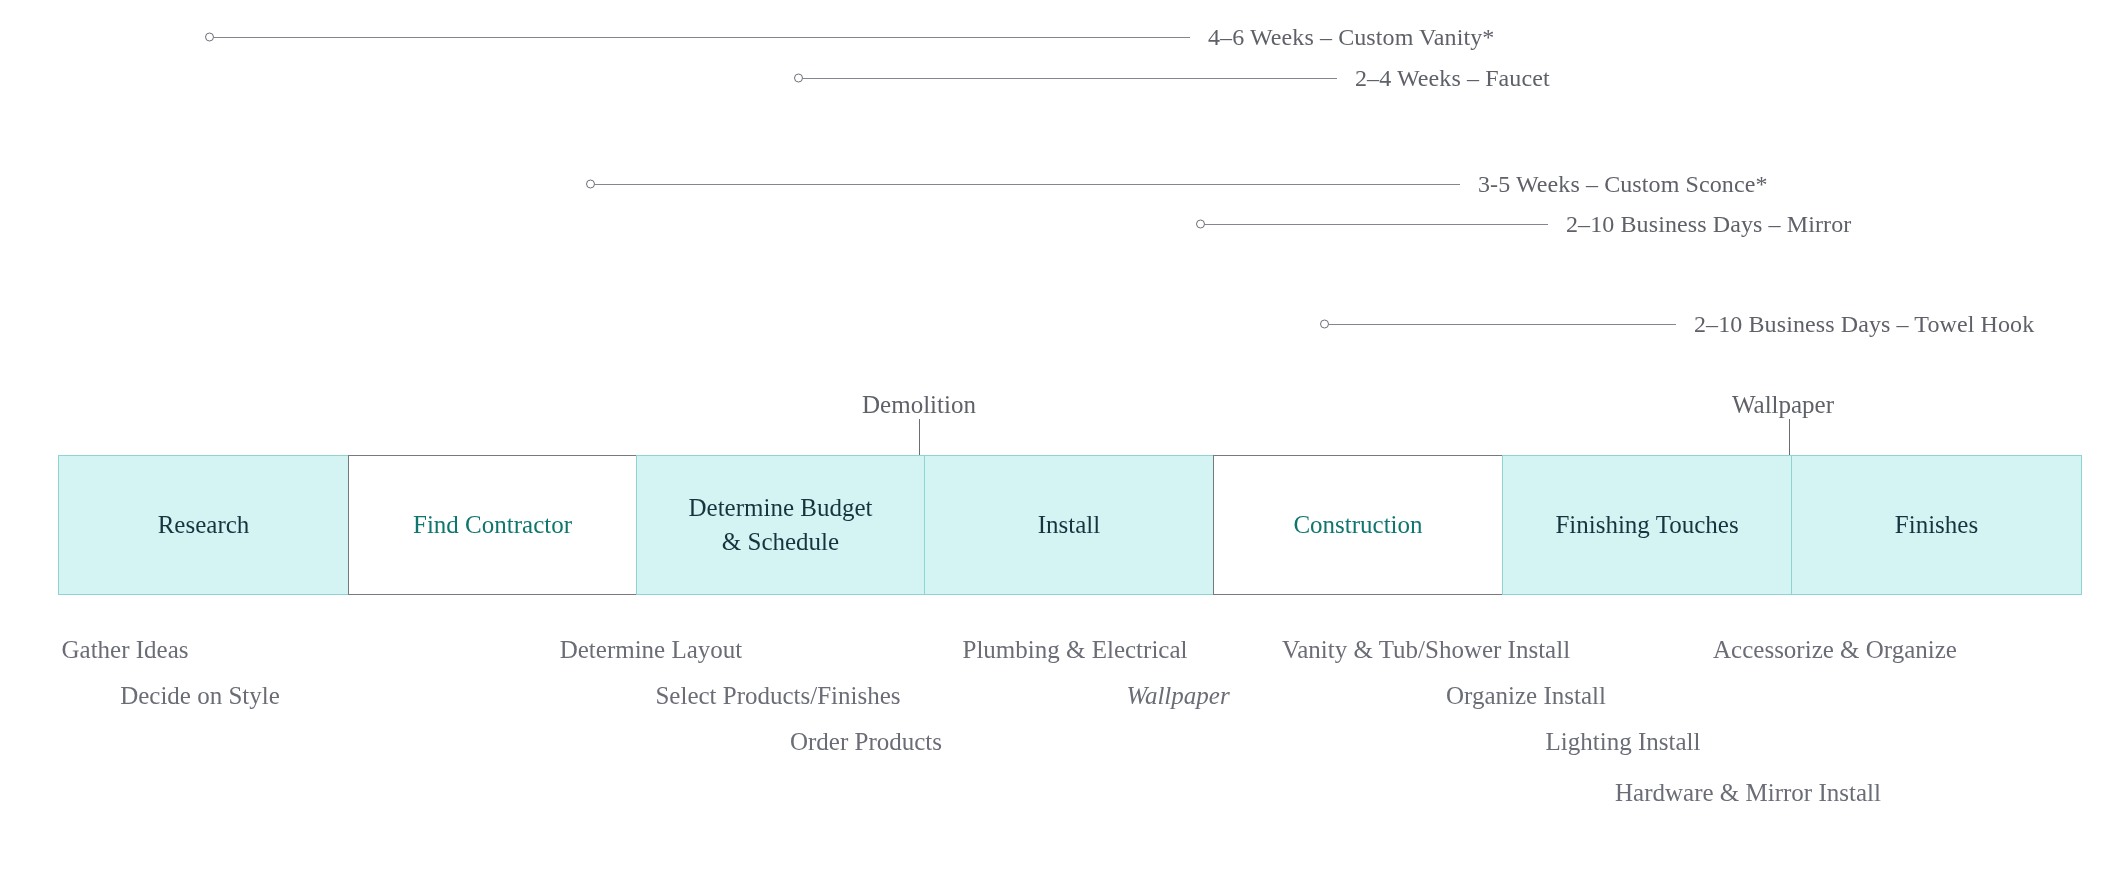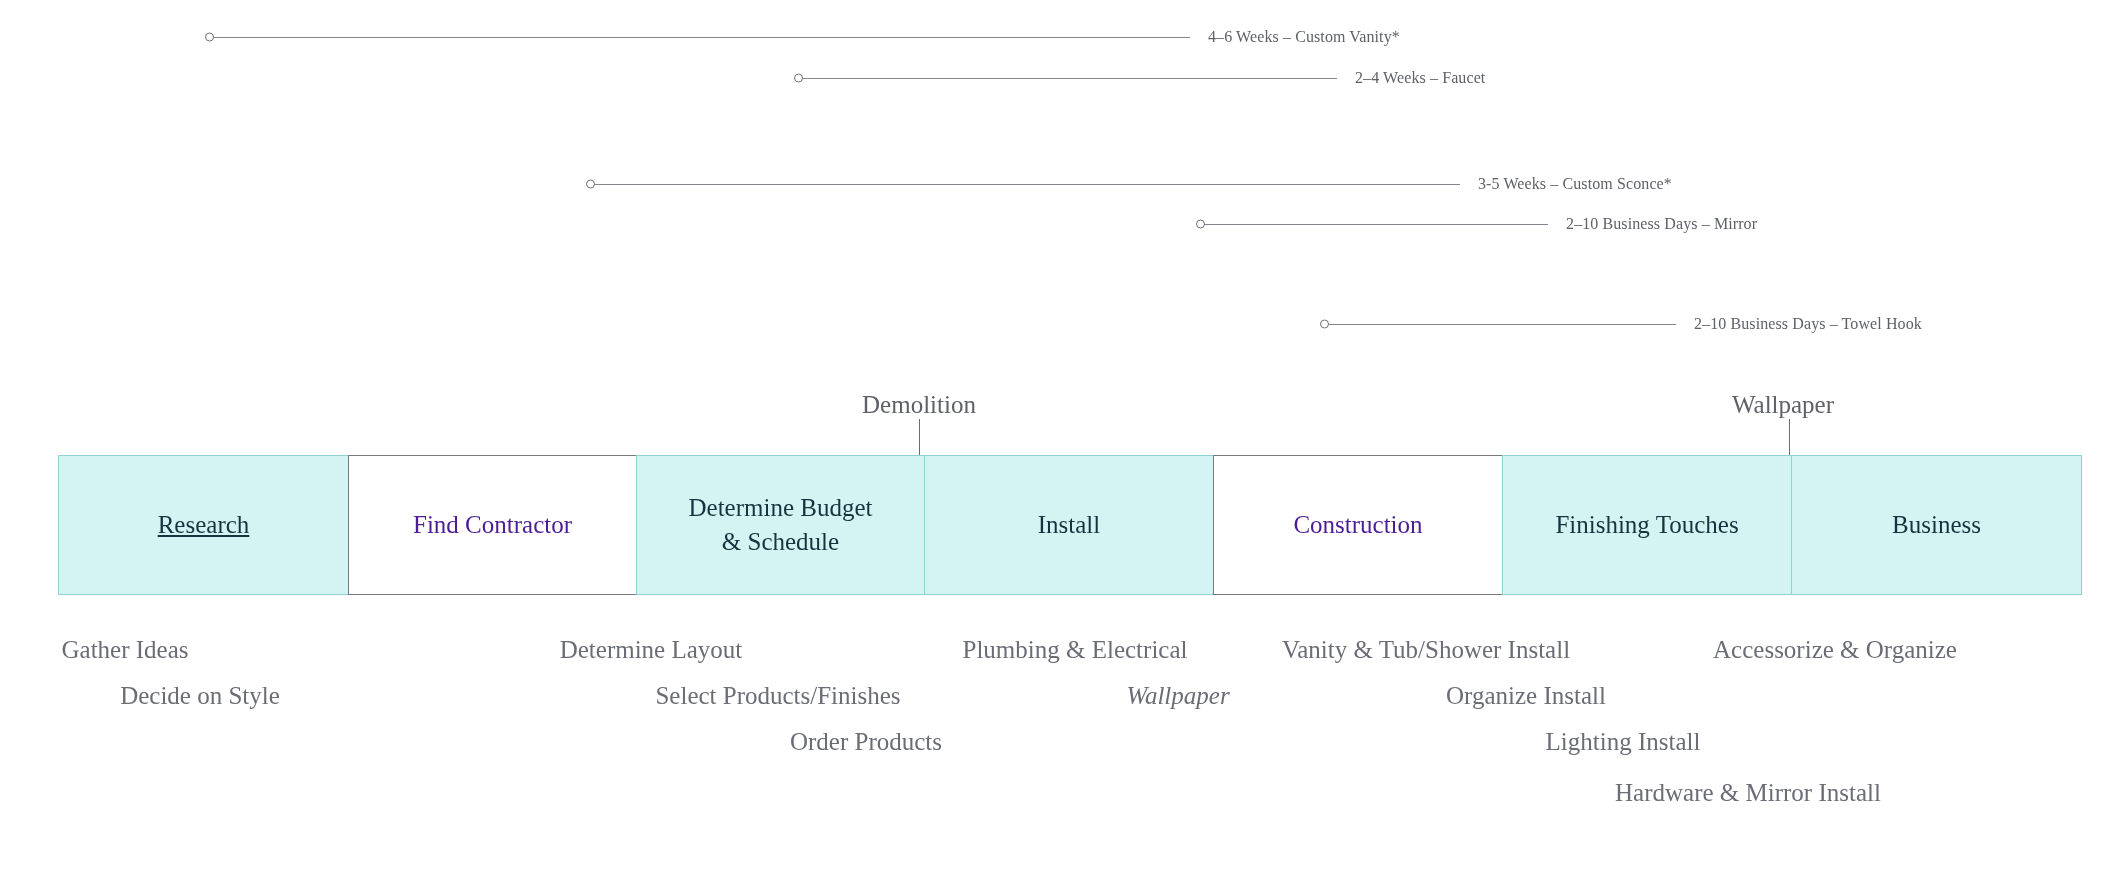--- a/index.html
+++ b/index.html
@@ -45,21 +45,21 @@
     height: 0;
     border-top: 1.3px solid #83858f;
     top: 50%;
     left: 8px;
   }
   .leadtime-label {
     position: absolute;
     top: 50%;
     transform: translateY(-50%);
     white-space: nowrap;
-    font-size: 16px;
+    font-size: 24px;
     color: #5f6169;
     letter-spacing: 0.1px;
   }
 
   
   .milestone {
     position: absolute;
   }
   .milestone-label {
     position: absolute;
@@ -100,21 +100,21 @@
     border-right-width: 1px;
   }
   .phase-cell.filled {
     background: #d4f4f3;
     border-color: #8fd3d2;
     color: #16343f;
   }
   .phase-cell.empty {
     background: #ffffff;
     border-color: #77797f;
-    color: #4c1d95;
+    color: #0f766e;
   }
   .phase-label {
     display: block;
     padding: 0 6px;
   }
 
   
   .task-label {
     position: absolute;
     white-space: nowrap;
@@ -161,40 +161,40 @@
         <span class="milestone-label" style="left: 0px; text-align: right;">Demolition</span>
         <span class="milestone-tick"></span>
       </div>
       <div class="milestone" style="left: 1789px; top: 419px; height: 36px;">
         <span class="milestone-label" style="left: -6px;">Wallpaper</span>
         <span class="milestone-tick"></span>
       </div>
     </div>
 
   <div id="phase-bar" style="left: 58px; top: 455px; width: 2024px; height: 140px;">
-      <div class="phase-cell filled" style="width: 290px; flex: 0 0 290px; text-decoration: underline;">
+      <div class="phase-cell filled" style="width: 290px; flex: 0 0 290px;">
         <span class="phase-label">Research</span>
       </div>
       <div class="phase-cell empty" style="width: 288px; flex: 0 0 288px;">
         <span class="phase-label">Find Contractor</span>
       </div>
       <div class="phase-cell filled" style="width: 288px; flex: 0 0 288px;">
         <span class="phase-label">Determine Budget<br>&amp; Schedule</span>
       </div>
       <div class="phase-cell filled" style="width: 289px; flex: 0 0 289px;">
         <span class="phase-label">Install</span>
       </div>
       <div class="phase-cell empty" style="width: 289px; flex: 0 0 289px;">
         <span class="phase-label">Construction</span>
       </div>
       <div class="phase-cell filled" style="width: 289px; flex: 0 0 289px;">
         <span class="phase-label">Finishing Touches</span>
       </div>
       <div class="phase-cell filled" style="width: 291px; flex: 0 0 291px;">
-        <span class="phase-label">Business</span>
+        <span class="phase-label">Finishes</span>
       </div>
     </div>
 
   <div id="task-group">
       <div class="task-label" style="left: 125px; top: 650px;">Gather Ideas</div>
       <div class="task-label" style="left: 200px; top: 696px;">Decide on Style</div>
       <div class="task-label" style="left: 651px; top: 650px;">Determine Layout</div>
       <div class="task-label" style="left: 778px; top: 696px;">Select Products/Finishes</div>
       <div class="task-label" style="left: 866px; top: 742px;">Order Products</div>
       <div class="task-label" style="left: 1075px; top: 650px;">Plumbing &amp; Electrical</div>

